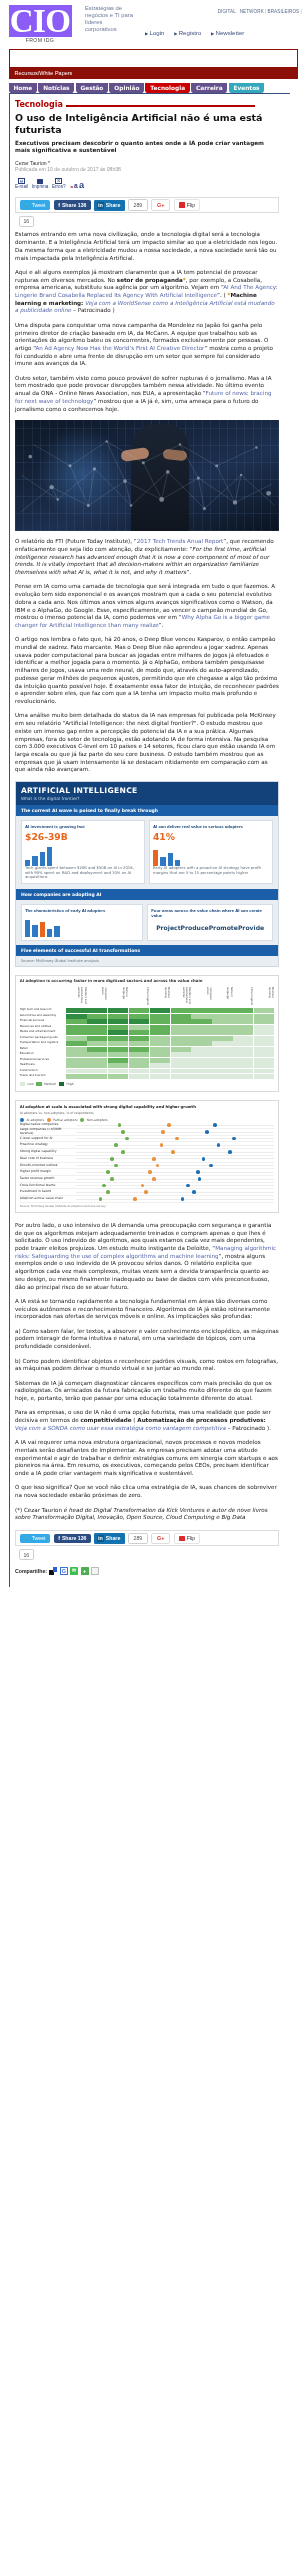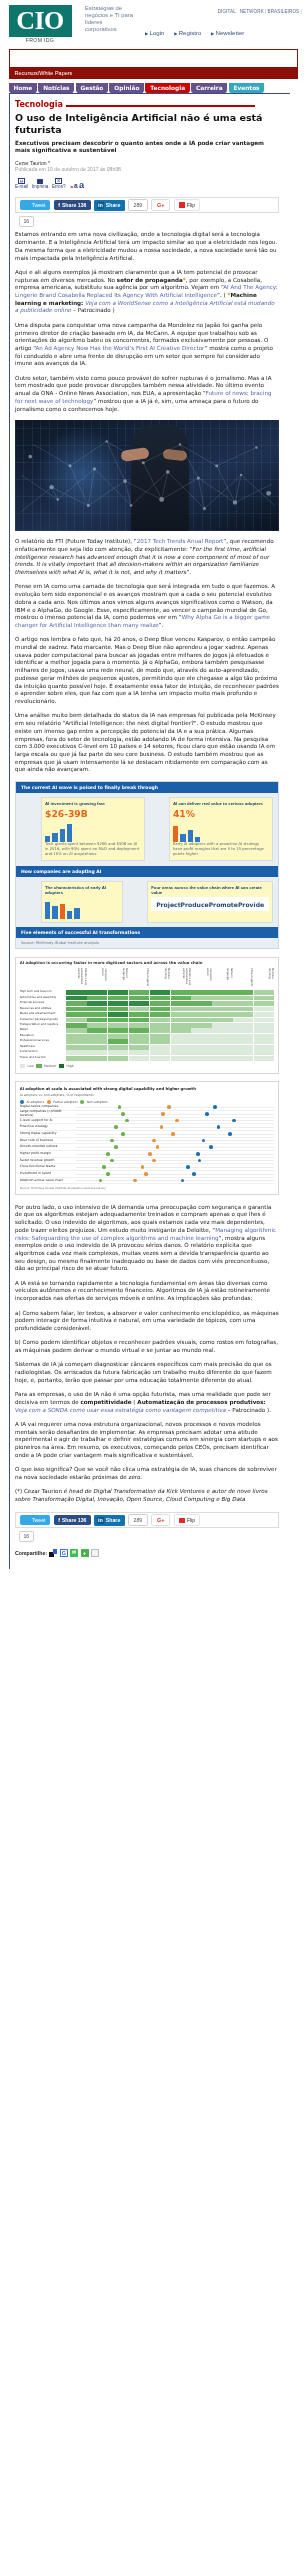--- a/index.html
+++ b/index.html
@@ -19,25 +19,25 @@
     background: #ffffff;
     padding: 3.7px 0 0 0;
   }
   .logo-wrap {
     position: absolute;
     left: 8.5px; top: 4.9px;
     width: 63px;
   }
   .logo-box {
     width: 63px; height: 32px;
-    background: #0f766e;
+    background: #8b5cf6;
     color: #ffffff;
     font-family: "Liberation Serif", "DejaVu Serif", serif;
     font-weight: bold;
-    font-size: 26px;
+    font-size: 33px;
     line-height: 32px;
     text-align: center;
     letter-spacing: -0.6px;
   }
   .logo-sub {
     text-align: center;
     font-size: 5.2px;
     color: #4a4a4a;
     letter-spacing: 0.3px;
     margin-top: 0.6px;
@@ -340,21 +340,21 @@
   .ig-title {
     font-size: 7.6px; font-weight: bold; letter-spacing: 0.3px;
     font-family: "DejaVu Sans", sans-serif;
   }
   .ig-sub { font-size: 4.3px; color: #bcd3ea; margin-top: 1.2px; }
   .ig-band {
     background: #1a5fa8; color: #ffffff;
     font-size: 4.5px; padding: 3.1px 4.9px; font-weight: bold;
   }
   .ig-row { display: flex; gap: 3.7px; padding: 4.3px 4.9px; }
-  .ig-cell { flex: 1; background: #fef9c3; border: 0.6px solid #d6dde4; padding: 3.1px; margin-left: 20px; }
+  .ig-cell { flex: 1; background: #ffffff; border: 0.6px solid #d6dde4; padding: 3.1px; }
   .ig-cell h4 { margin: 0 0 1.8px 0; font-size: 4.3px; color: #13427a; font-family: "Liberation Sans", sans-serif; }
   .ig-big { font-size: 9.2px; font-weight: bold; color: #e8651f; font-family: "DejaVu Sans", sans-serif; }
   .ig-note { font-size: 3.8px; color: #5d6b78; line-height: 4.9px; }
   .ig-bars { display: flex; align-items: flex-end; gap: 1.8px; height: 21px; margin-top: 2.4px; }
   .ig-bars i { display: block; width: 5.5px; background: #2f79c4; }
   .ig-donut {
     width: 24.4px; height: 24.4px; border-radius: 50%;
     background: conic-gradient(#e8651f 0 41%, #d4dde6 41% 100%);
     position: relative; margin: 1.2px auto;
   }
@@ -576,20 +576,24 @@
     <p class="copy">O relatório do FTI (Future Today Institute), “<a class="lnk" href="#">2017 Tech Trends Anual Report</a>”, que recomendo enfaticamente que seja lido com atenção, diz explicitamente: “<span class="em">For the first time, artificial intelligence research has advanced enough that it is now a core component of most of our trends. It is vitally important that all decision-makers within an organization familiarize themselves with what AI is, what it is not, and why it matters</span>”.</p>
 
     <p class="copy">Pense em IA como uma camada de tecnologia que será integrada em tudo o que fazemos. A evolução tem sido exponencial e os avanços mostram que a cada o seu potencial evolutivo dobra a cada ano. Nos últimos anos vimos alguns avanços significativos como o Watson, da IBM e o AlphaGo, do Google. Esse, especificamente, ao vencer o campeão mundial de Go, mostrou o imenso potencial da IA, como podemos ver em “<a class="lnk" href="#">Why Alpha Go is a bigger game changer for Artificial Intelligence than many realize</a>”.</p>
 
     <p class="copy">O artigo nos lembra o fato que, há 20 anos, o Deep Blue venceu Kasparov, o então campeão mundial de xadrez. Fato marcante. Mas o Deep Blue não aprendeu a jogar xadrez. Apenas usava poder computacional para buscar as jogadas entre milhares de jogos já efetuados e identificar a melhor jogada para o momento. Já o AlphaGo, embora também pesquisasse milhares de jogos, usava uma rede neural, de modo que, através do auto-aprendizado, pudesse gerar milhões de pequenos ajustes, permitindo que ele chegasse a algo tão próximo da intuição quanto possível hoje. É exatamente essa fator de intuição, de reconhecer padrões e aprender sobre eles, que faz com que a IA tenha um impacto muito mais profundo e revolucionário.</p>
 
     <p class="copy">Uma análise muito bem detalhada do status da IA nas empresas foi publicada pela McKinsey em seu relatório "Artificial Intelligence: the next digital frontier?". O estudo mostrou que existe um imenso gap entre a percepção do potencial da IA e a sua prática. Algumas empresas, fora do setor de tecnologia, estão adotando IA de forma intensiva. Na pesquisa com 3.000 executivos C-level em 10 países e 14 setores, ficou claro que estão usando IA em larga escala ou que já faz parte do seu core business. O estudo também mostrou que as empresas que já usam intensamente lá se destacam nitidamente em comparação com as que ainda não avançaram.</p>
 
     
     <div class="infographic">
+      <div class="ig-head">
+        <div class="ig-title">ARTIFICIAL INTELLIGENCE</div>
+        <div class="ig-sub">What is the digital frontier?</div>
+      </div>
       <div class="ig-band">The current AI wave is poised to finally break through</div>
       <div class="ig-row">
         <div class="ig-cell">
           <h4>AI investment is growing fast</h4>
           <div class="ig-big">$26-39B</div>
           <div class="ig-bars">
             <i style="height:6.1px"></i>
               <i style="height:9.8px"></i>
               <i style="height:13.4px"></i>
               <i style="height:18.3px"></i>

